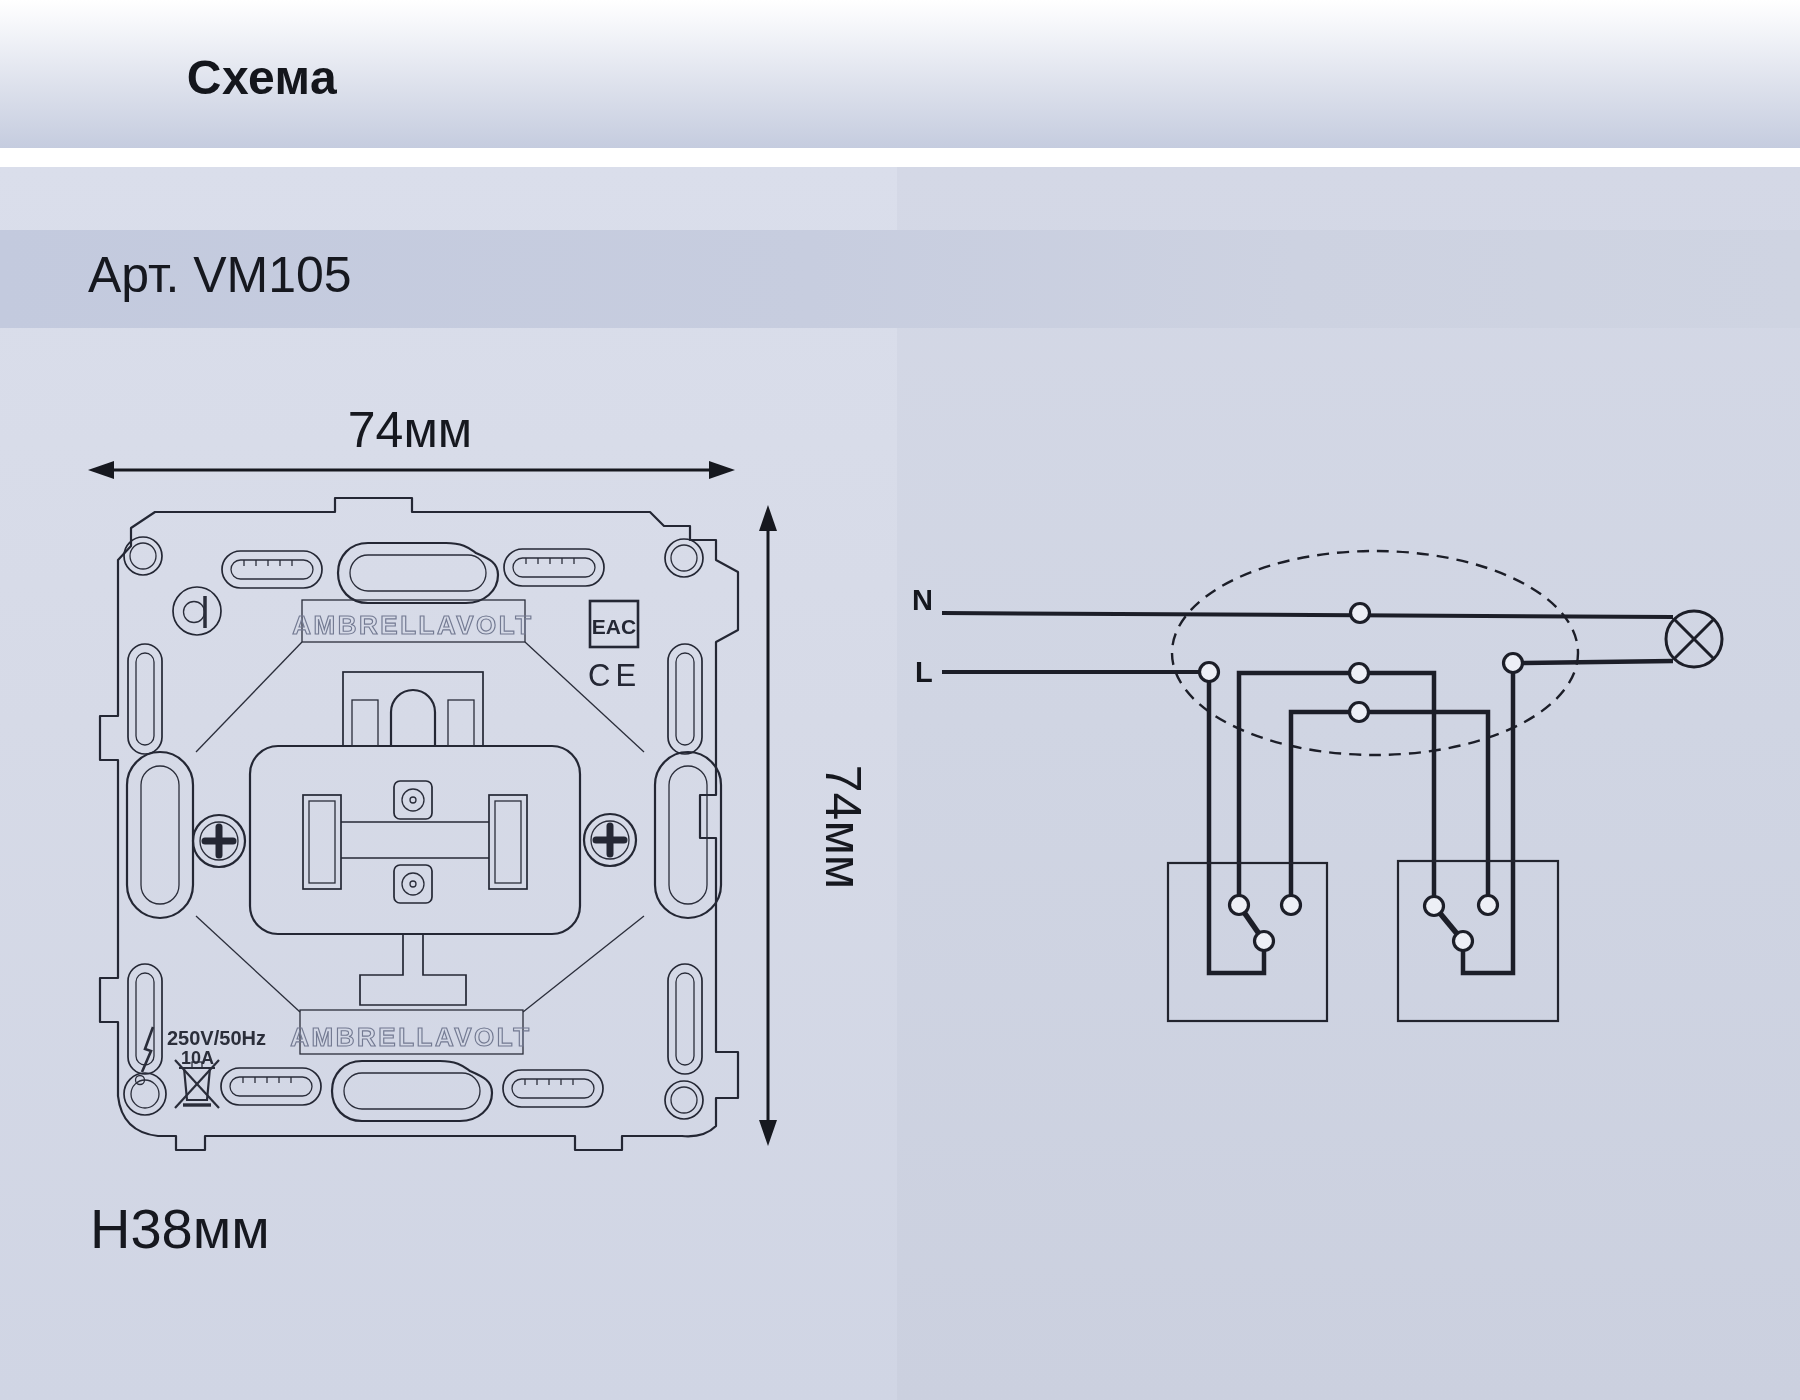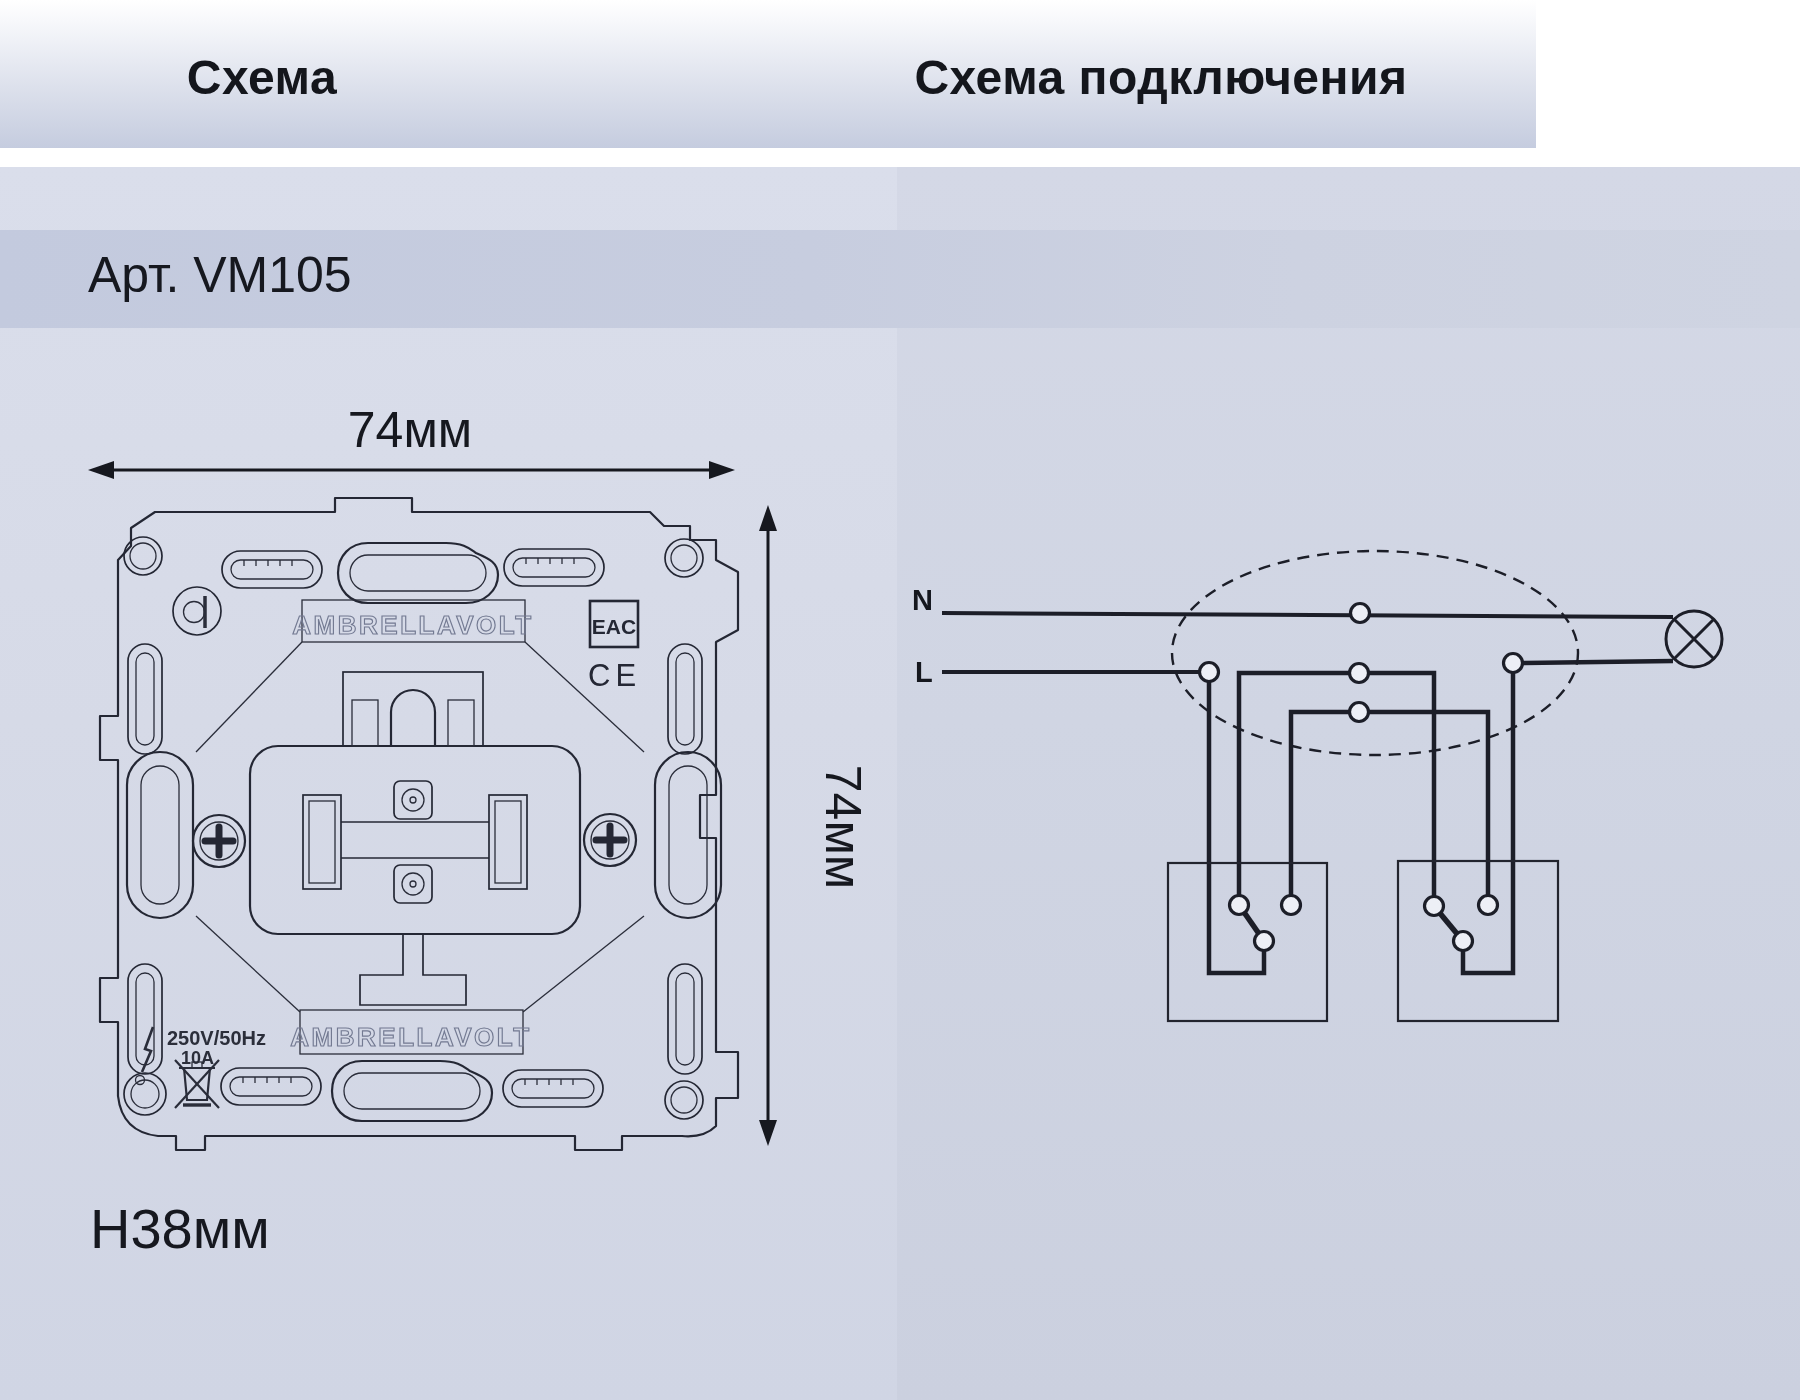--- a/index.html
+++ b/index.html
@@ -2,21 +2,21 @@
 <html><head>
 <meta charset="utf-8">
 <style>
   html,body { margin:0; padding:0; }
   body {
     width:1800px; height:1400px; position:relative; overflow:hidden;
     background:#ffffff;
     font-family:"Liberation Sans","DejaVu Sans",sans-serif;
   }
   .header {
-    position:absolute; left:0; top:0; width:1536px; height:148px;
+    position:absolute; left:0; top:0; width:1800px; height:148px;
     background:linear-gradient(180deg,#ffffff 0%,#f7f8fb 14%,#dde1ec 58%,#c5ccdf 100%);
   }
   .title {
     position:absolute; top:50px; transform:translateX(-50%);
     font-size:48px; font-weight:600; color:#14161c; white-space:nowrap; letter-spacing:.5px;
   }
   .title.left  { left:262px; }
   .title.right { left:1161px; }
   .panel-left {
     position:absolute; left:0; top:167px; width:897px; height:1233px;
@@ -65,21 +65,20 @@
   .sbox  { stroke:#22242e; stroke-width:2.2; fill:none; }
   .dashe { stroke:#1c1e28; stroke-width:2.4; fill:none; stroke-dasharray:12 8; }
   .lamp  { stroke:#1c1e28; stroke-width:3;   fill:none; }
   text.nlabel { font-size:29px; font-weight:700; fill:#15171e; }
 </style>
 </head>
 <body>
 
 <div class="header">
   <div class="title left">Схема</div>
-  <div class="title right">Схема подключения</div>
 </div>
 
 <div class="panel-left"></div>
 <div class="panel-right"></div>
 
 <div class="article-band">
   <span>Арт. VM105</span>
 </div>
 
 <svg id="svg-left" width="900" height="960" viewBox="0 340 900 960">

